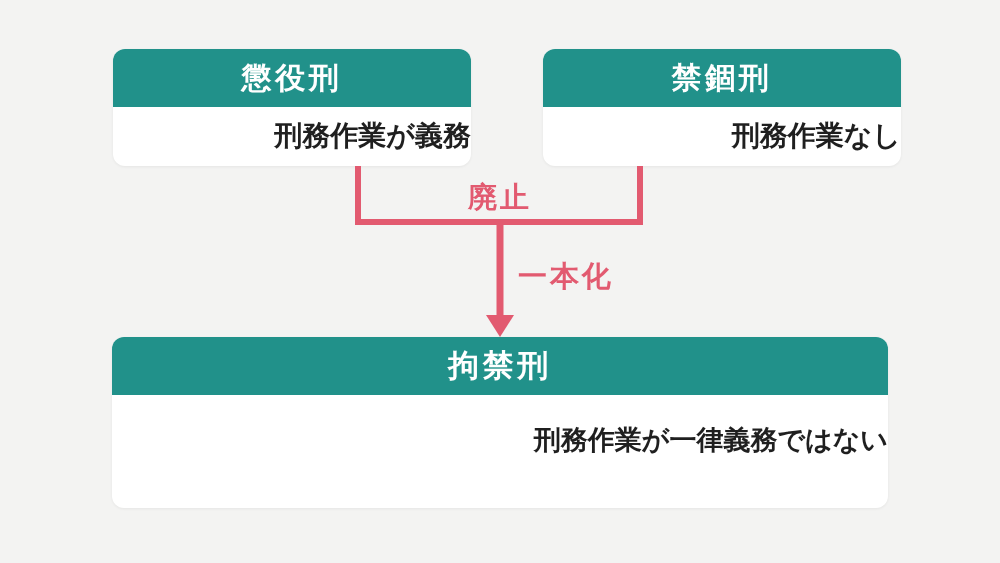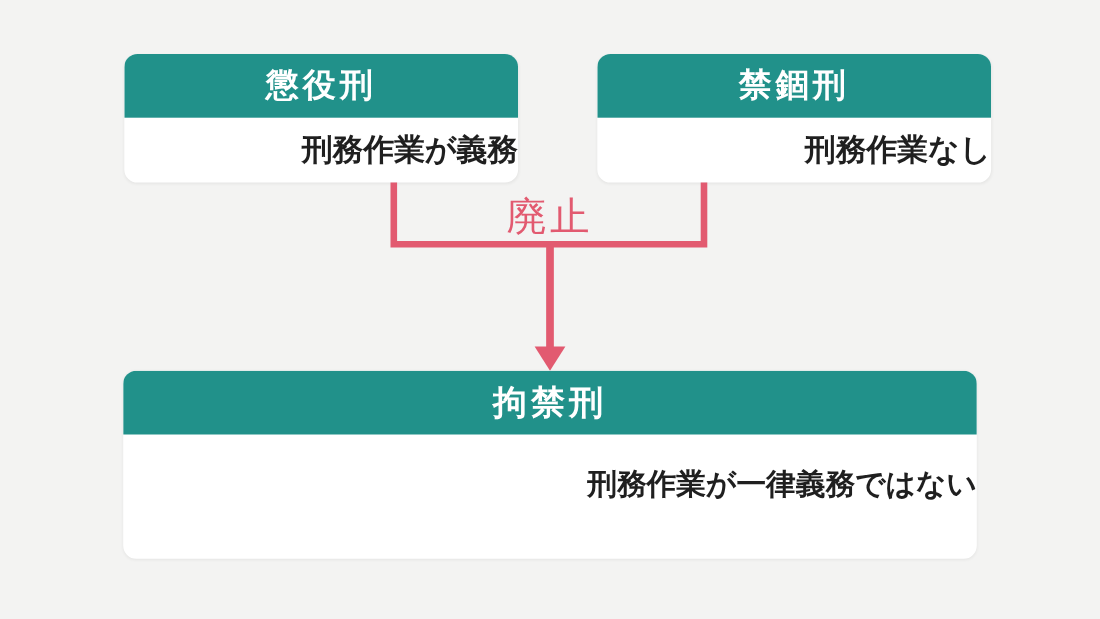--- a/index.html
+++ b/index.html
@@ -63,22 +63,22 @@
   }
   .connector {
     position: absolute;
     left: 0;
     top: 0;
     pointer-events: none;
   }
   .flow-label {
     position: absolute;
     color: #e25a70;
-    font-weight: 400;
-    font-size: 36px;
+    font-weight: 700;
+    font-size: 29px;
     line-height: 36px;
     letter-spacing: 0.1em;
   }
   .label-abolish {
     left: 400px;
     width: 200px;
     top: 179px;
     text-align: center;
   }
   .label-unify {
@@ -101,20 +101,21 @@
     <div class="box-body">刑務作業なし</div>
   </div>
 
   <svg class="connector" width="1000" height="563" viewBox="0 0 1000 563">
     <path d="M358 166 L358 222 L640 222 L640 166" fill="none" stroke="#e25a70" stroke-width="6" stroke-linejoin="miter"></path>
     <path d="M500 222 L500 318" fill="none" stroke="#e25a70" stroke-width="7"></path>
     <polygon points="486,315 514,315 500,337" fill="#e25a70"></polygon>
   </svg>
 
   <div class="flow-label label-abolish">廃止</div>
+  <div class="flow-label label-unify">一本化</div>
 
   <div class="box box-c">
     <div class="box-header">拘禁刑</div>
     <div class="box-body">
       <div>刑務作業が一律義務ではない</div>
     </div>
   </div>
 
 </div>
 

